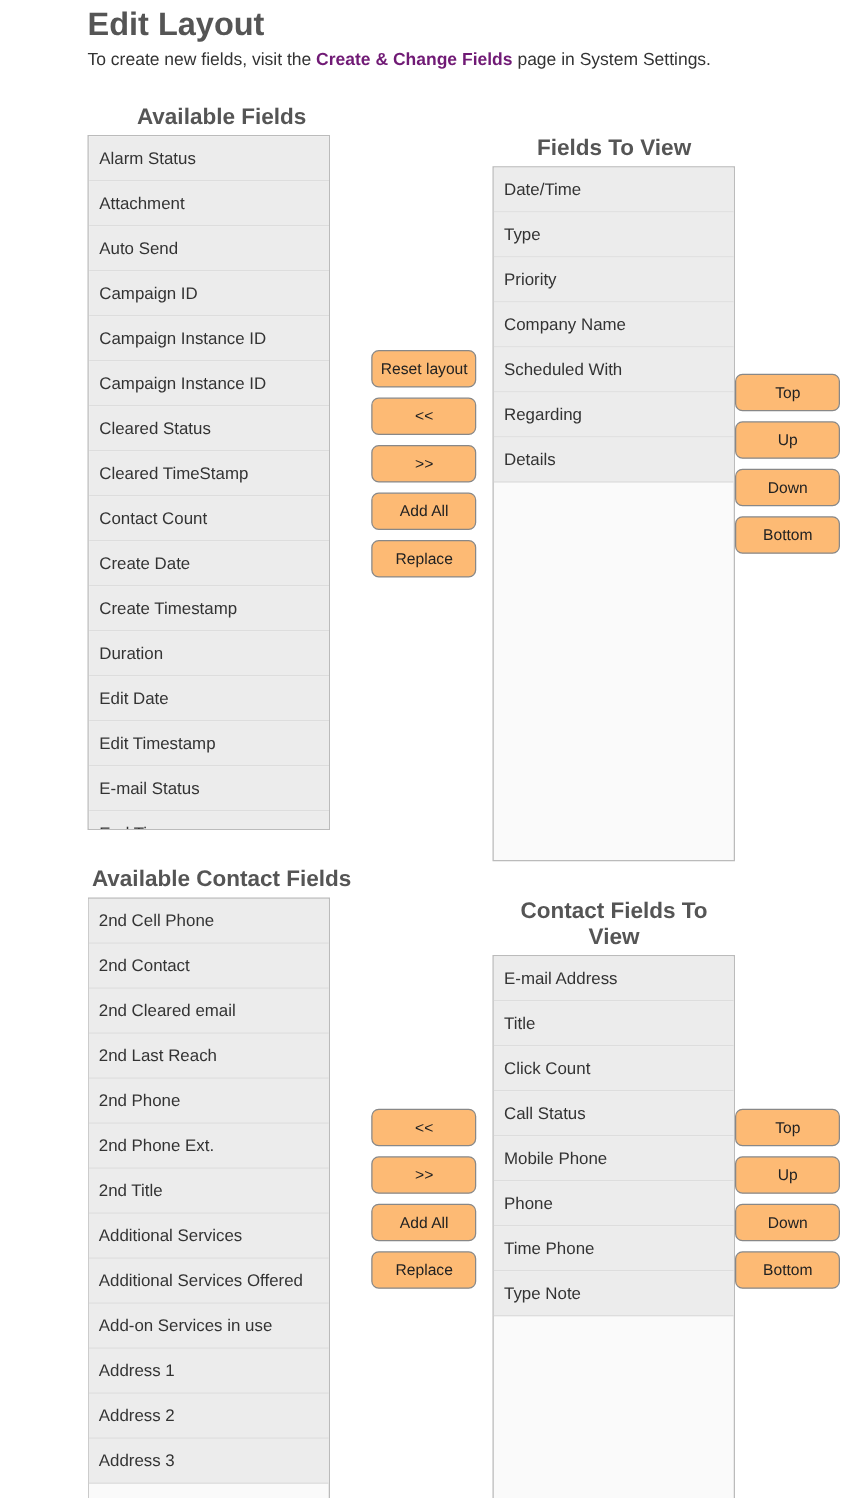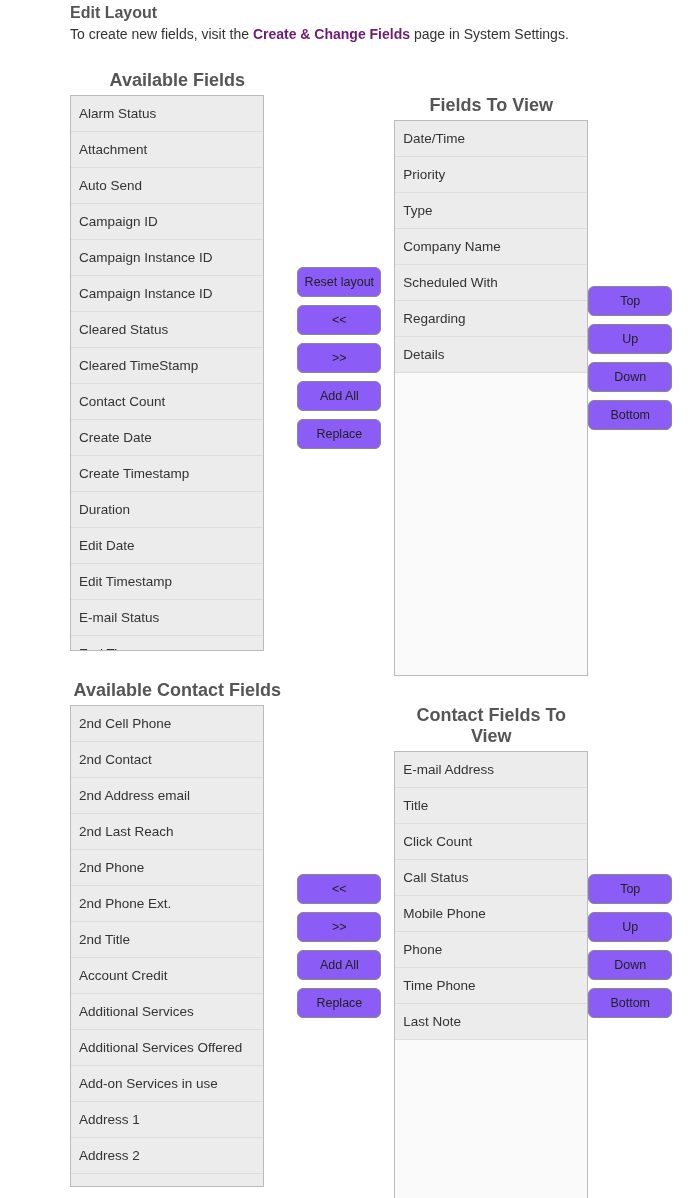--- a/index.html
+++ b/index.html
@@ -8,21 +8,21 @@
     padding: 0;
     font-family: Arial, Helvetica, sans-serif;
     background: #fff;
     color: #333;
     width: 688px;
   }
   .page {
     padding: 0 0 0 70px;
   }
   h1.page-title {
-    font-size: 16px;
+    font-size: 26px;
     font-weight: bold;
     color: #555;
     margin: 4px 0 4px 0;
   }
   .intro {
     font-size: 14px;
     color: #333;
     margin-bottom: 28px;
   }
   .intro a {
@@ -65,21 +65,21 @@
   .col-left { width: 215px; }
   .col-mid { width: 110px; display:flex; flex-direction:column; align-items:center; justify-content:center; }
   .col-right { width: 194px; margin-top: 25px; }
   .col-order { width: 100px; display:flex; flex-direction:column; align-items:flex-start; justify-content:center; }
   .btn {
     width: 84px;
     padding: 7px 0;
     font-size: 12.5px;
     border: 1px solid #888;
     border-radius: 6px;
-    background: #8b5cf6;
+    background: #fdba74;
     text-align: center;
     margin: 4px 0;
     cursor: pointer;
     color:#222;
   }
   .section2 { margin-top: 4px; }
   
   .listbox::-webkit-scrollbar { width: 14px; }
   .listbox::-webkit-scrollbar-track { background: #eee; }
   .listbox::-webkit-scrollbar-thumb { background: #bbb; }
@@ -125,22 +125,22 @@
       <button class="btn">&lt;&lt;</button>
       <button class="btn">&gt;&gt;</button>
       <button class="btn">Add All</button>
       <button class="btn">Replace</button>
     </div>
 
     <div class="col-right">
       <div class="col-heading">Fields To View</div>
       <div class="listbox right1">
           <div class="list-row">Date/Time</div>
+          <div class="list-row">Type</div>
           <div class="list-row">Priority</div>
-          <div class="list-row">Type</div>
           <div class="list-row">Company Name</div>
           <div class="list-row">Scheduled With</div>
           <div class="list-row">Regarding</div>
           <div class="list-row">Details</div>
         </div>
     </div>
 
     <div class="col-order" style="height:576px;">
       <button class="btn">Top</button>
       <button class="btn">Up</button>
@@ -148,26 +148,25 @@
       <button class="btn">Bottom</button>
     </div>
   </div>
 
   <div class="layout-row section2">
     <div class="col-left">
       <div class="col-heading" style="white-space:normal;">Available Contact Fields</div>
       <div class="listbox left2">
           <div class="list-row">2nd Cell Phone</div>
           <div class="list-row">2nd Contact</div>
-          <div class="list-row">2nd Address email</div>
+          <div class="list-row">2nd Cleared email</div>
           <div class="list-row">2nd Last Reach</div>
           <div class="list-row">2nd Phone</div>
           <div class="list-row">2nd Phone Ext.</div>
           <div class="list-row">2nd Title</div>
-          <div class="list-row">Account Credit</div>
           <div class="list-row">Additional Services</div>
           <div class="list-row">Additional Services Offered</div>
           <div class="list-row">Add-on Services in use</div>
           <div class="list-row">Address 1</div>
           <div class="list-row">Address 2</div>
           <div class="list-row">Address 3</div>
         </div>
     </div>
 
     <div class="col-mid" style="height:532px;">
@@ -180,21 +179,21 @@
     <div class="col-right">
       <div class="col-heading">Contact Fields To View</div>
       <div class="listbox right2">
           <div class="list-row">E-mail Address</div>
           <div class="list-row">Title</div>
           <div class="list-row">Click Count</div>
           <div class="list-row">Call Status</div>
           <div class="list-row">Mobile Phone</div>
           <div class="list-row">Phone</div>
           <div class="list-row">Time Phone</div>
-          <div class="list-row">Last Note</div>
+          <div class="list-row">Type Note</div>
         </div>
     </div>
 
     <div class="col-order" style="height:532px;">
       <button class="btn">Top</button>
       <button class="btn">Up</button>
       <button class="btn">Down</button>
       <button class="btn">Bottom</button>
     </div>
   </div>

